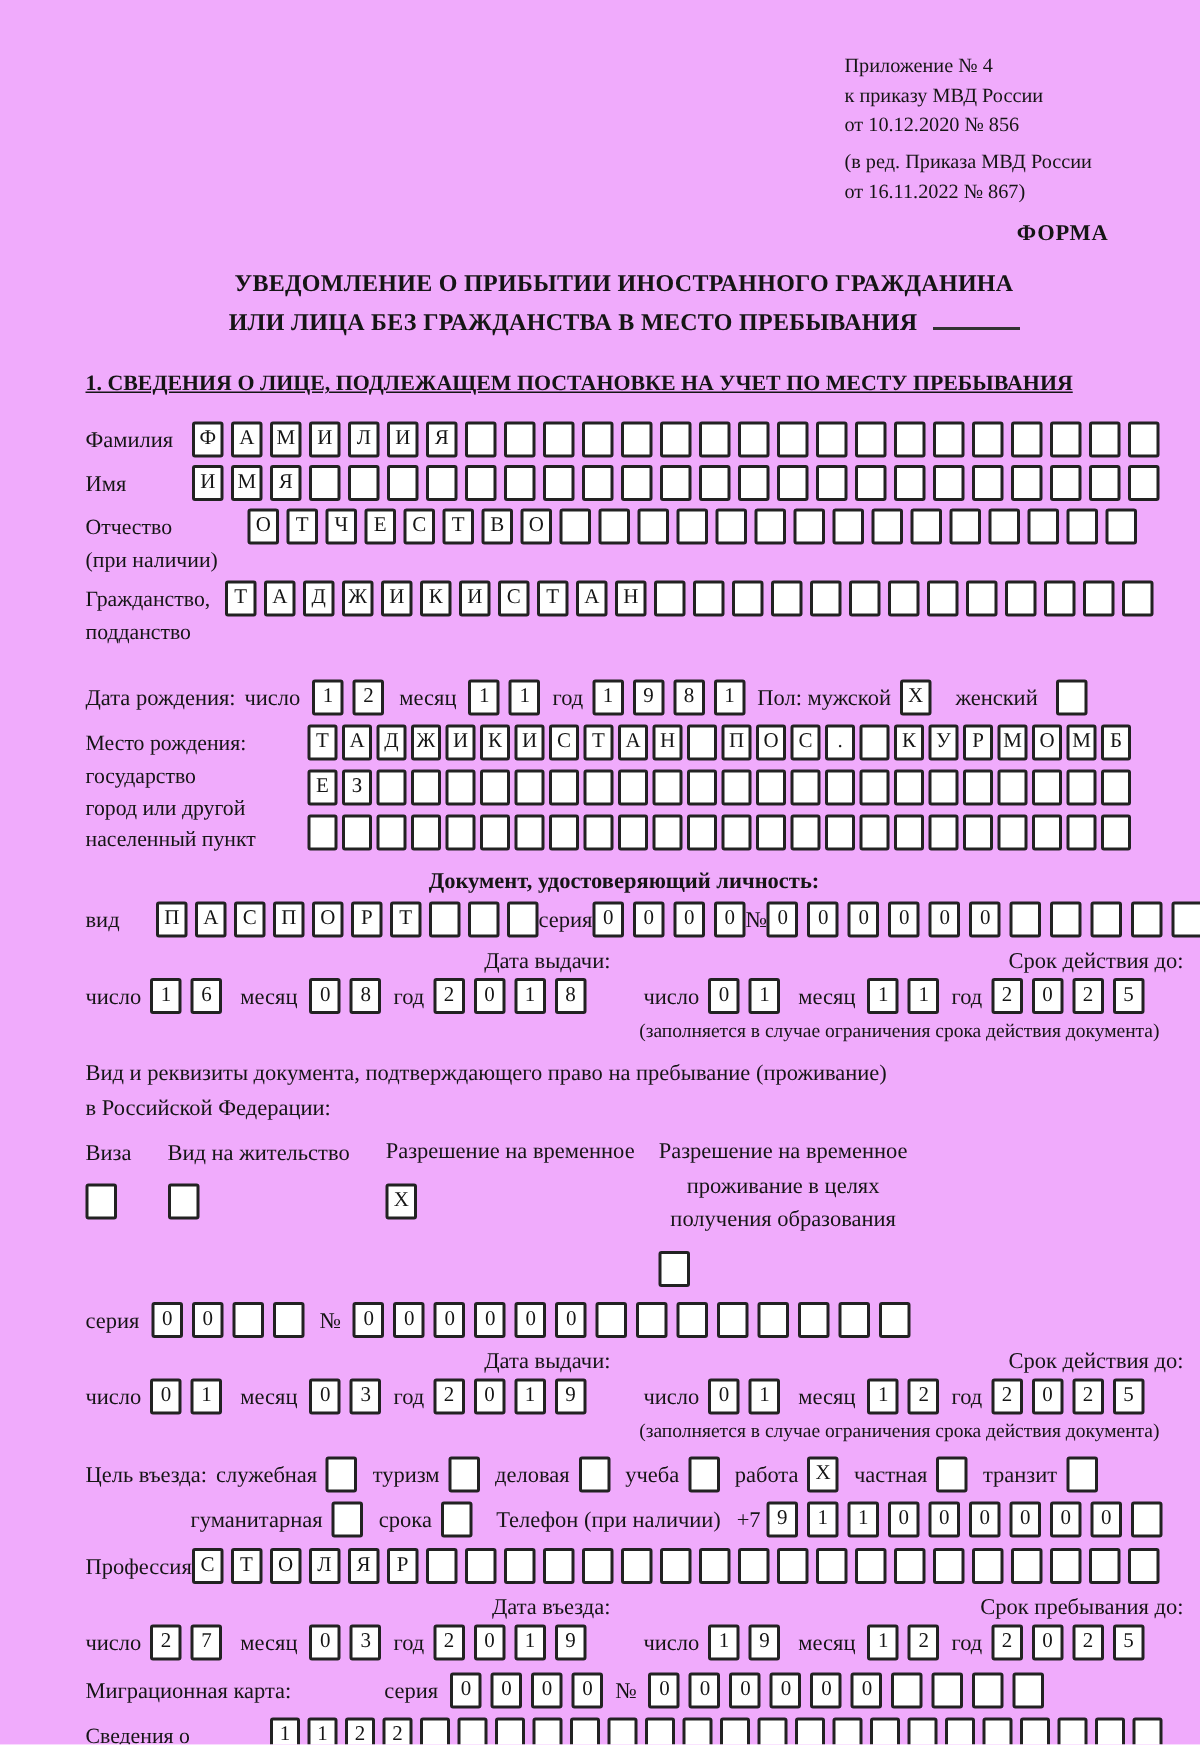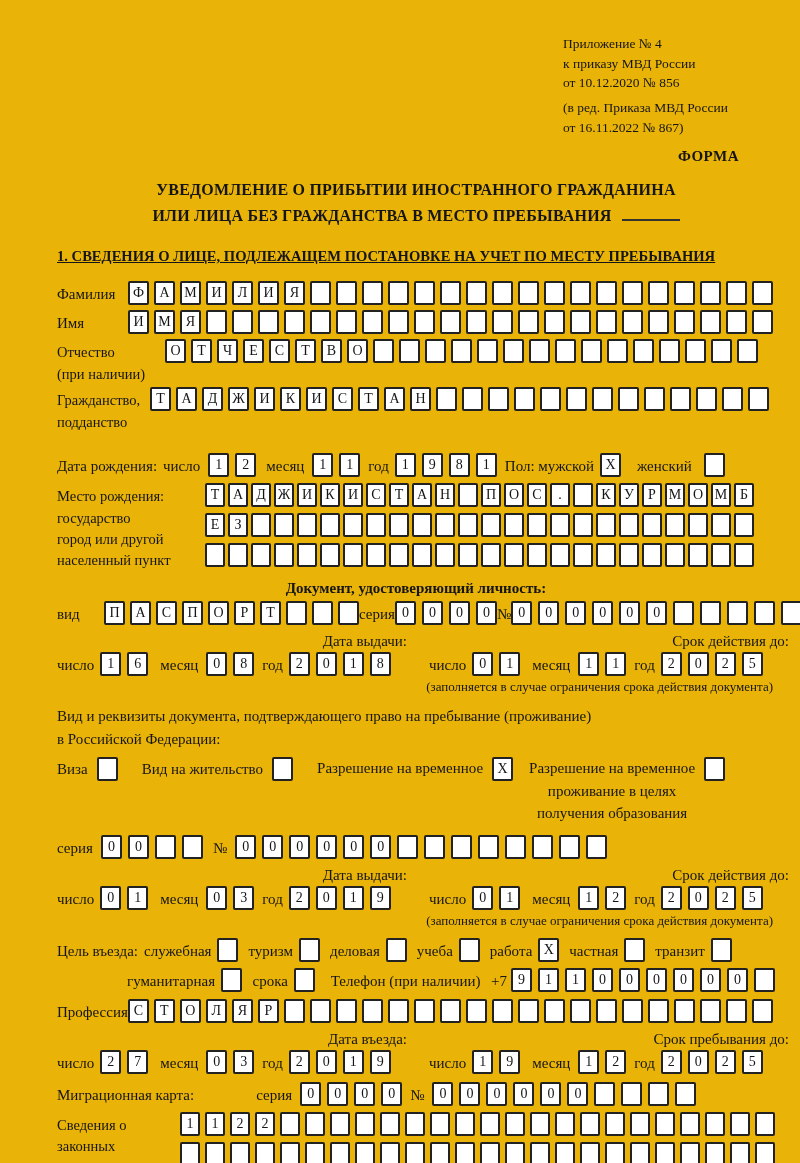--- a/index.html
+++ b/index.html
@@ -1,18 +1,18 @@
 <!DOCTYPE html>
 <html><head>
 <meta charset="utf-8">
 <style>
   * { box-sizing: border-box; }
   html, body { margin: 0; padding: 0; background: #ffffff; }
   .page {
-    width: 800px; height: 1163px; margin: 0 auto; background: #eab308;
+    width: 800px; height: 1163px; margin: 0 auto; background: #f0abfc;
     font-family: "Liberation Serif", "DejaVu Serif", serif; color: #151515;
     padding: 34px 25px 0 57px; overflow: hidden; position: relative;
   }
   
   .hdr { width: 212px; margin-left: auto; font-size: 13.5px; line-height: 1.46; }
   .hgap { height: 5px; }
   .forma { text-align: right; font-weight: bold; font-size: 15px; margin-top: 10px; padding-right: 36px; letter-spacing: 0.5px; }
   
   .title { text-align: center; font-weight: bold; font-size: 16px; margin-top: 12px; line-height: 1.65; letter-spacing: 0.2px; }
   .blank-line { display: inline-block; width: 58px; border-bottom: 2px solid #333; height: 3px; margin-left: 10px; }
@@ -47,21 +47,21 @@
   
   .dates-row { display: flex; margin-top: 8px; }
   .date-group { flex: 0 0 350px; }
   .date-group.right { margin-left: 22px; flex: 0 0 360px; }
   .date-heading { text-align: right; font-size: 15px; }
   .date-line { display: flex; align-items: flex-start; margin-top: 2px; }
   .note { text-align: right; font-size: 13px; margin-top: 3px; padding-right: 2px; }
   .plain { font-size: 15px; line-height: 1.55; margin-top: 10px; }
   
   .options { margin-top: 6px; align-items: flex-start; }
-  .opt { display: flex; align-items: flex-start; gap: 9px; }
+  .opt { display: flex; align-items: flex-start; gap: 9px; flex-direction: column; }
   .opt-lines { text-align: center; font-size: 15px; line-height: 1.5; }
   
   .pur { display: flex; align-items: flex-end; gap: 6px; }
 </style>
 </head>
 <body>
 
 <div class="page">
 
   <div class="hdr">

